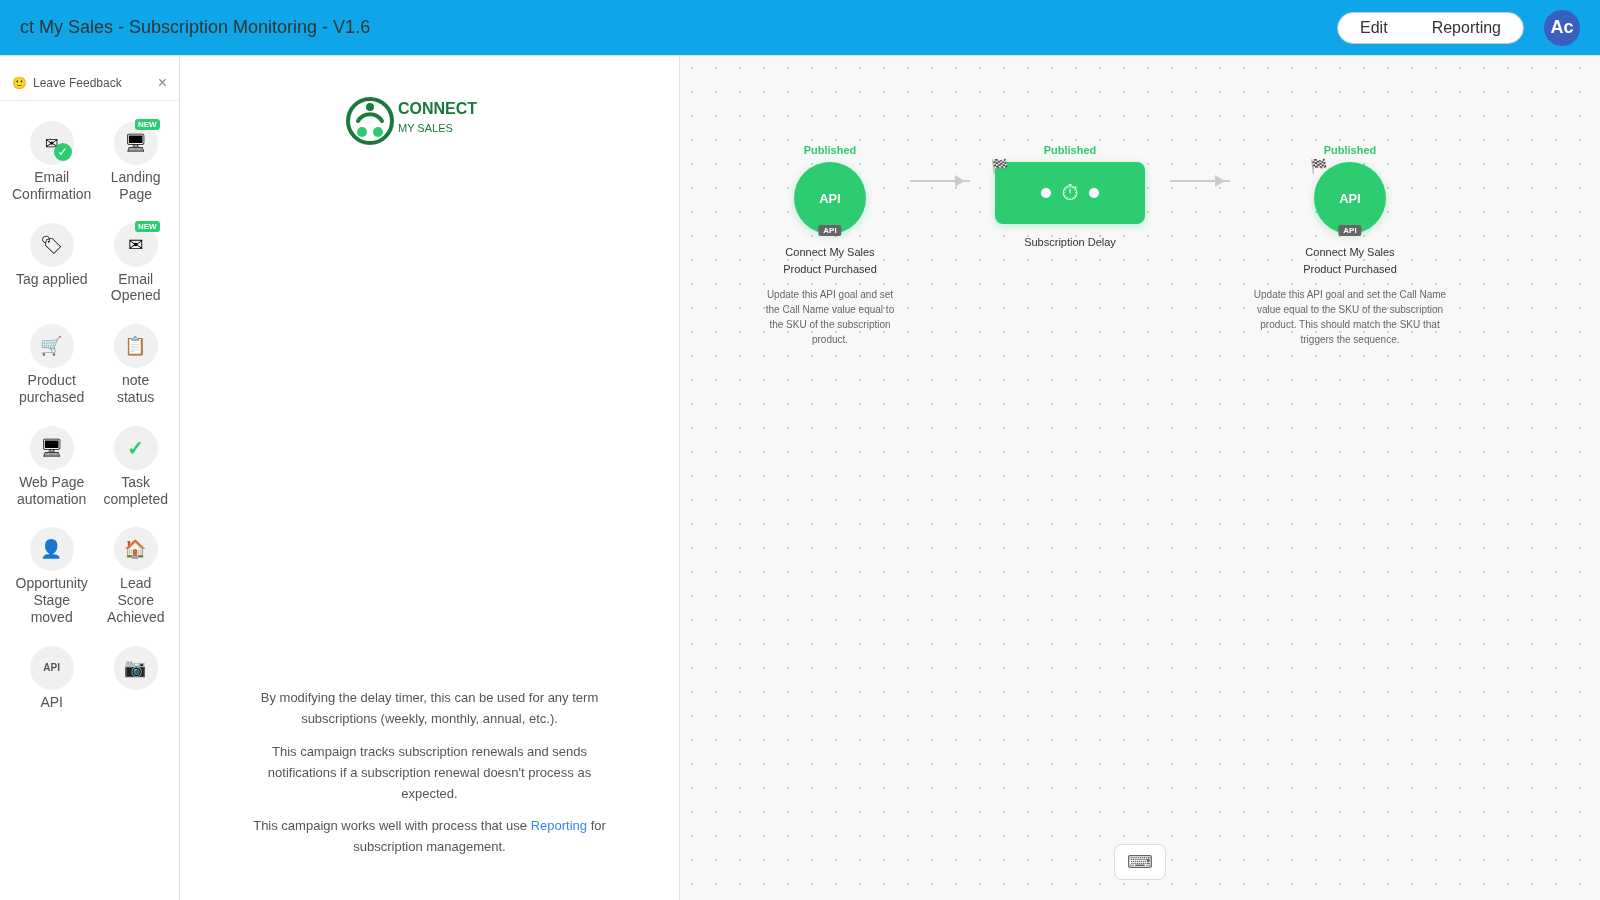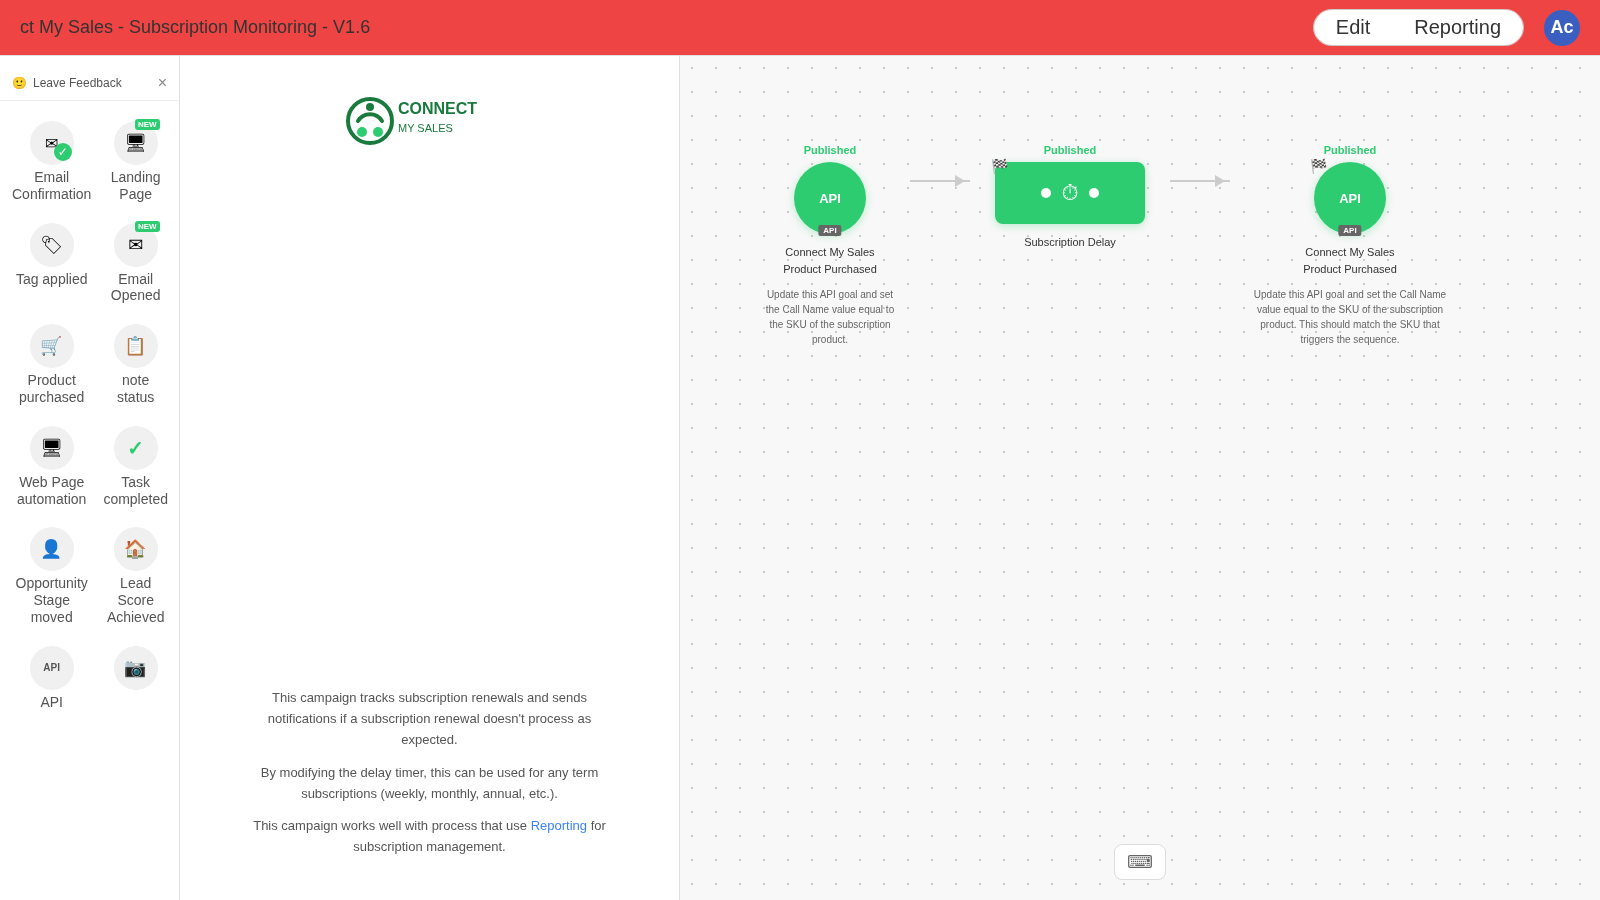--- a/index.html
+++ b/index.html
@@ -12,21 +12,21 @@
       position: relative;
     }
 
     
     .header {
       position: fixed;
       top: 0;
       left: 0;
       right: 0;
       height: 56px;
-      background: #ef4444;
+      background: #0ea5e9;
       border-bottom: 1px solid #e0e0e0;
       display: flex;
       align-items: center;
       justify-content: space-between;
       padding: 4px 20px;
       z-index: 100;
     }
     .header-title {
       font-size: 18px;
       font-weight: 500;
@@ -40,21 +40,21 @@
     .toggle-group {
       display: flex;
       border: 1px solid #ccc;
       border-radius: 20px;
       overflow: hidden;
     }
     .toggle-btn {
       padding: 6px 22px;
       border: none;
       background: #fff;
-      font-size: 20px;
+      font-size: 16px;
       cursor: pointer;
       color: #333;
     }
     .toggle-btn.active {
       background: #fff;
       color: #333;
       font-weight: 500;
     }
     .account-btn {
       margin-left: 20px;
@@ -356,22 +356,22 @@
         <circle cx="22" cy="46" r="5" fill="#2ecc71"></circle>
         <circle cx="38" cy="46" r="5" fill="#2ecc71"></circle>
 
         <text x="58" y="28" font-family="Arial, sans-serif" font-size="16" font-weight="bold" fill="#1a7a3e">CONNECT</text>
         <text x="58" y="46" font-family="Arial, sans-serif" font-size="11" fill="#1a7a3e">MY SALES</text>
       </svg>
     </div>
 
 
     <div class="campaign-description">
+      <p>By modifying the delay timer, this can be used for any term subscriptions (weekly, monthly, annual, etc.).</p>
       <p>This campaign tracks subscription renewals and sends notifications if a subscription renewal doesn't process as expected.</p>
-      <p>By modifying the delay timer, this can be used for any term subscriptions (weekly, monthly, annual, etc.).</p>
       <p>
         <span>This campaign works well with process that use </span><a class="link-text" href="#">Reporting</a><span> for subscription management.</span>
       </p>
     </div>
   </div>
 
   <div class="canvas-panel">
 
     <div style="position: absolute; top: 60px; left: 80px; display: flex; align-items: flex-start; gap: 0; margin-top: 28px;">
 

